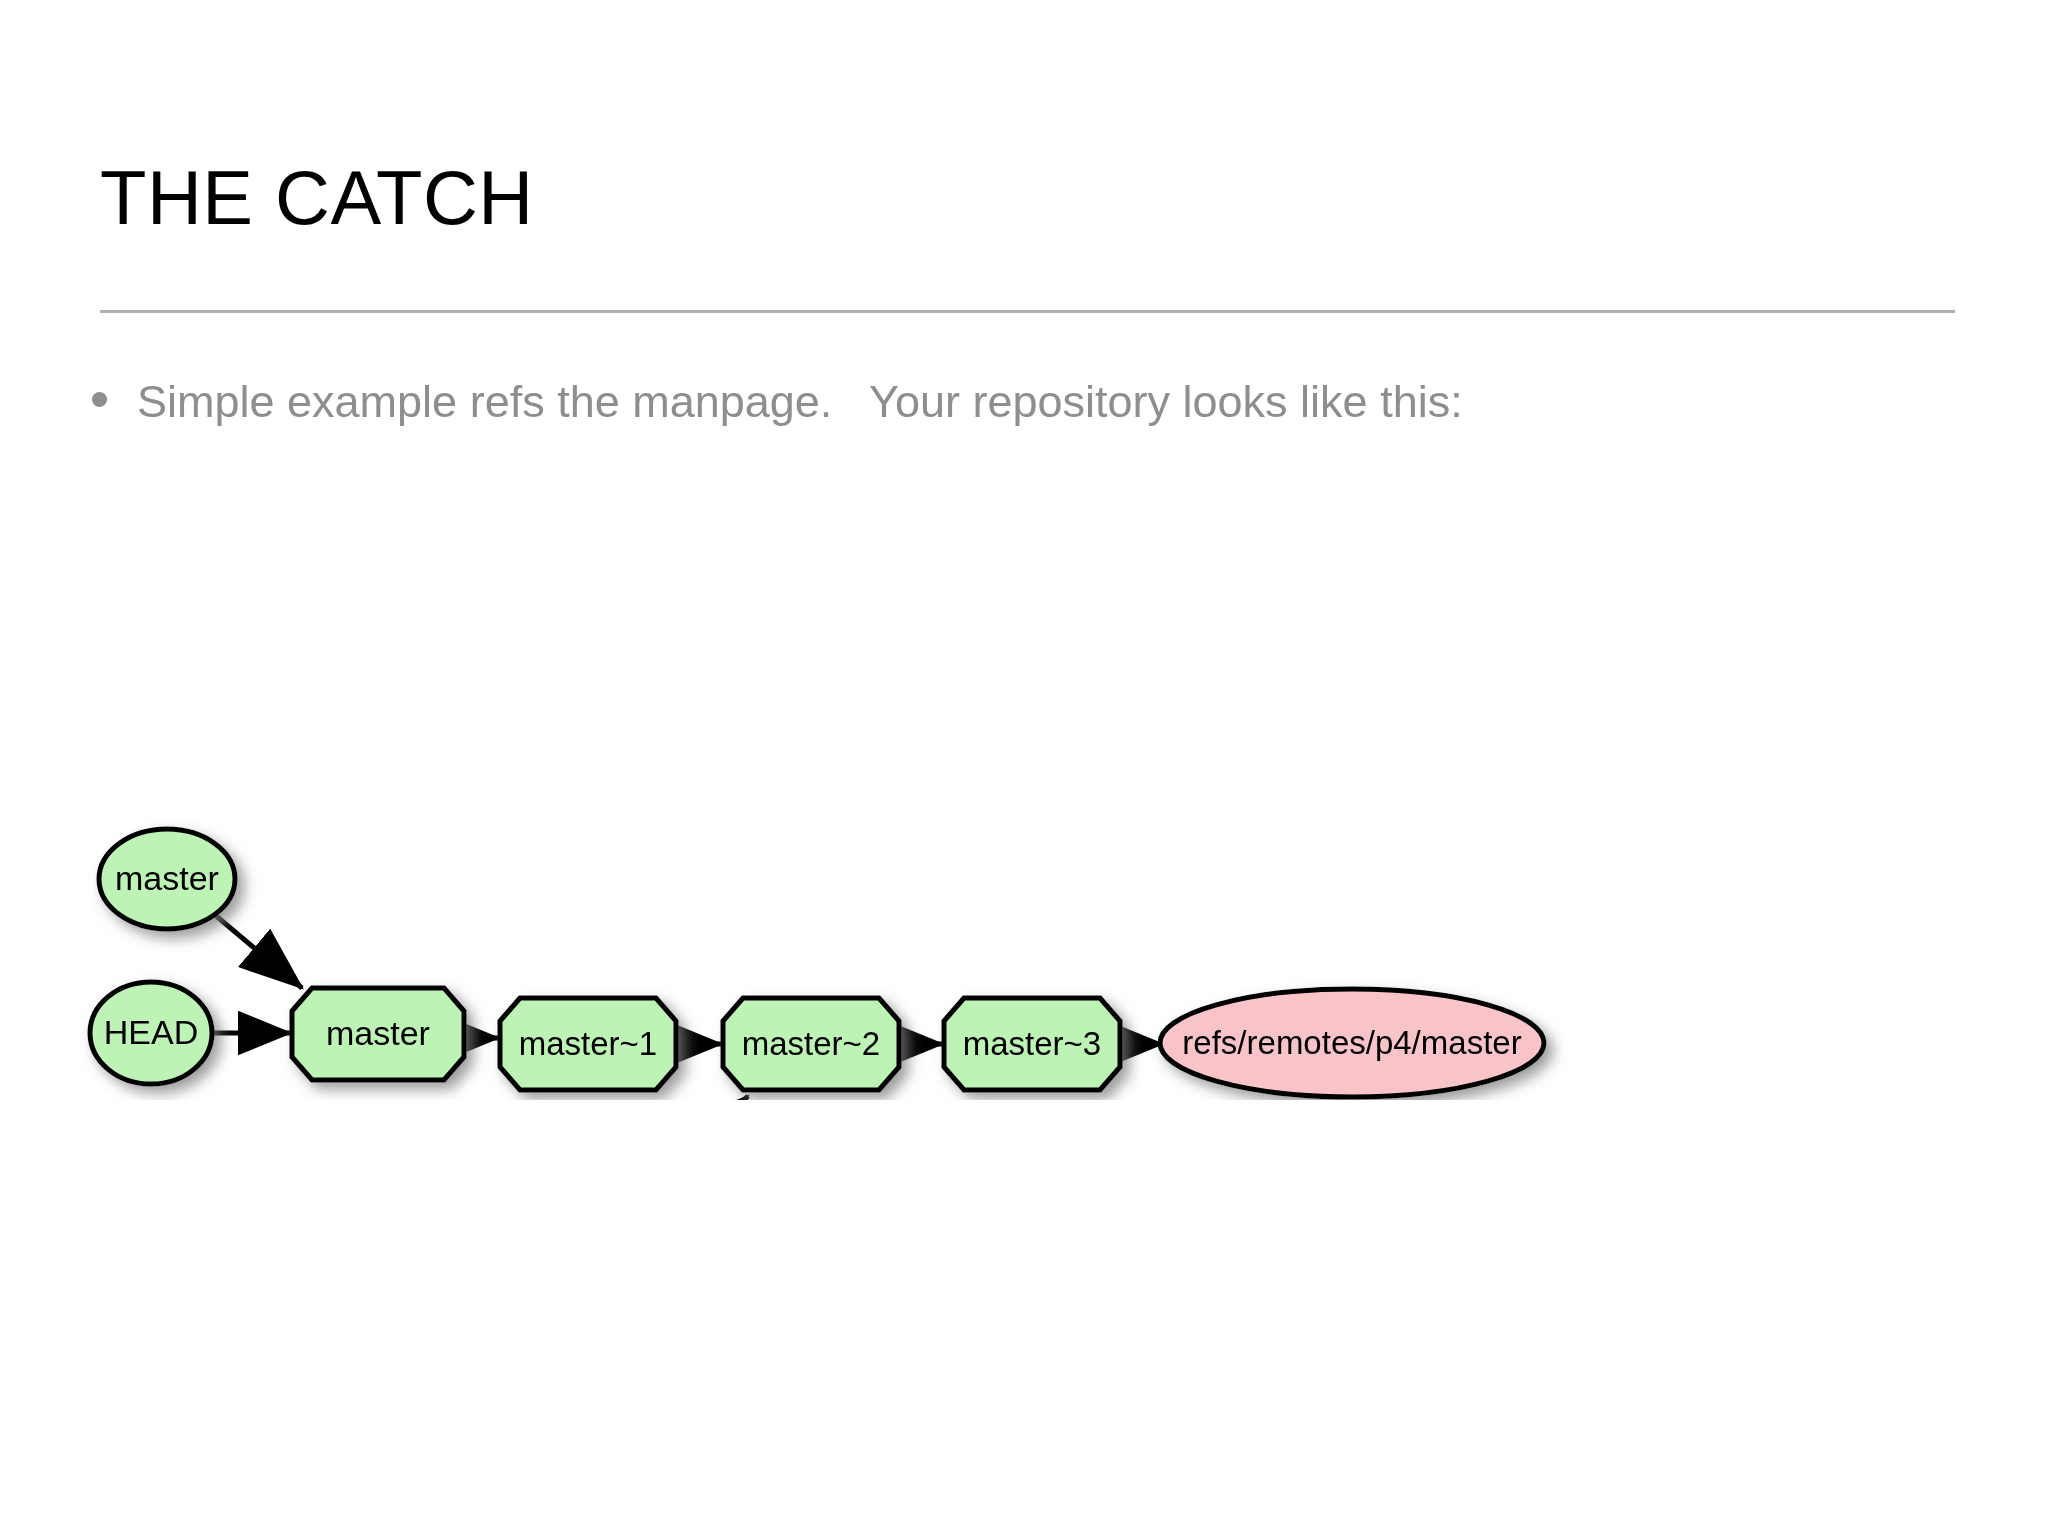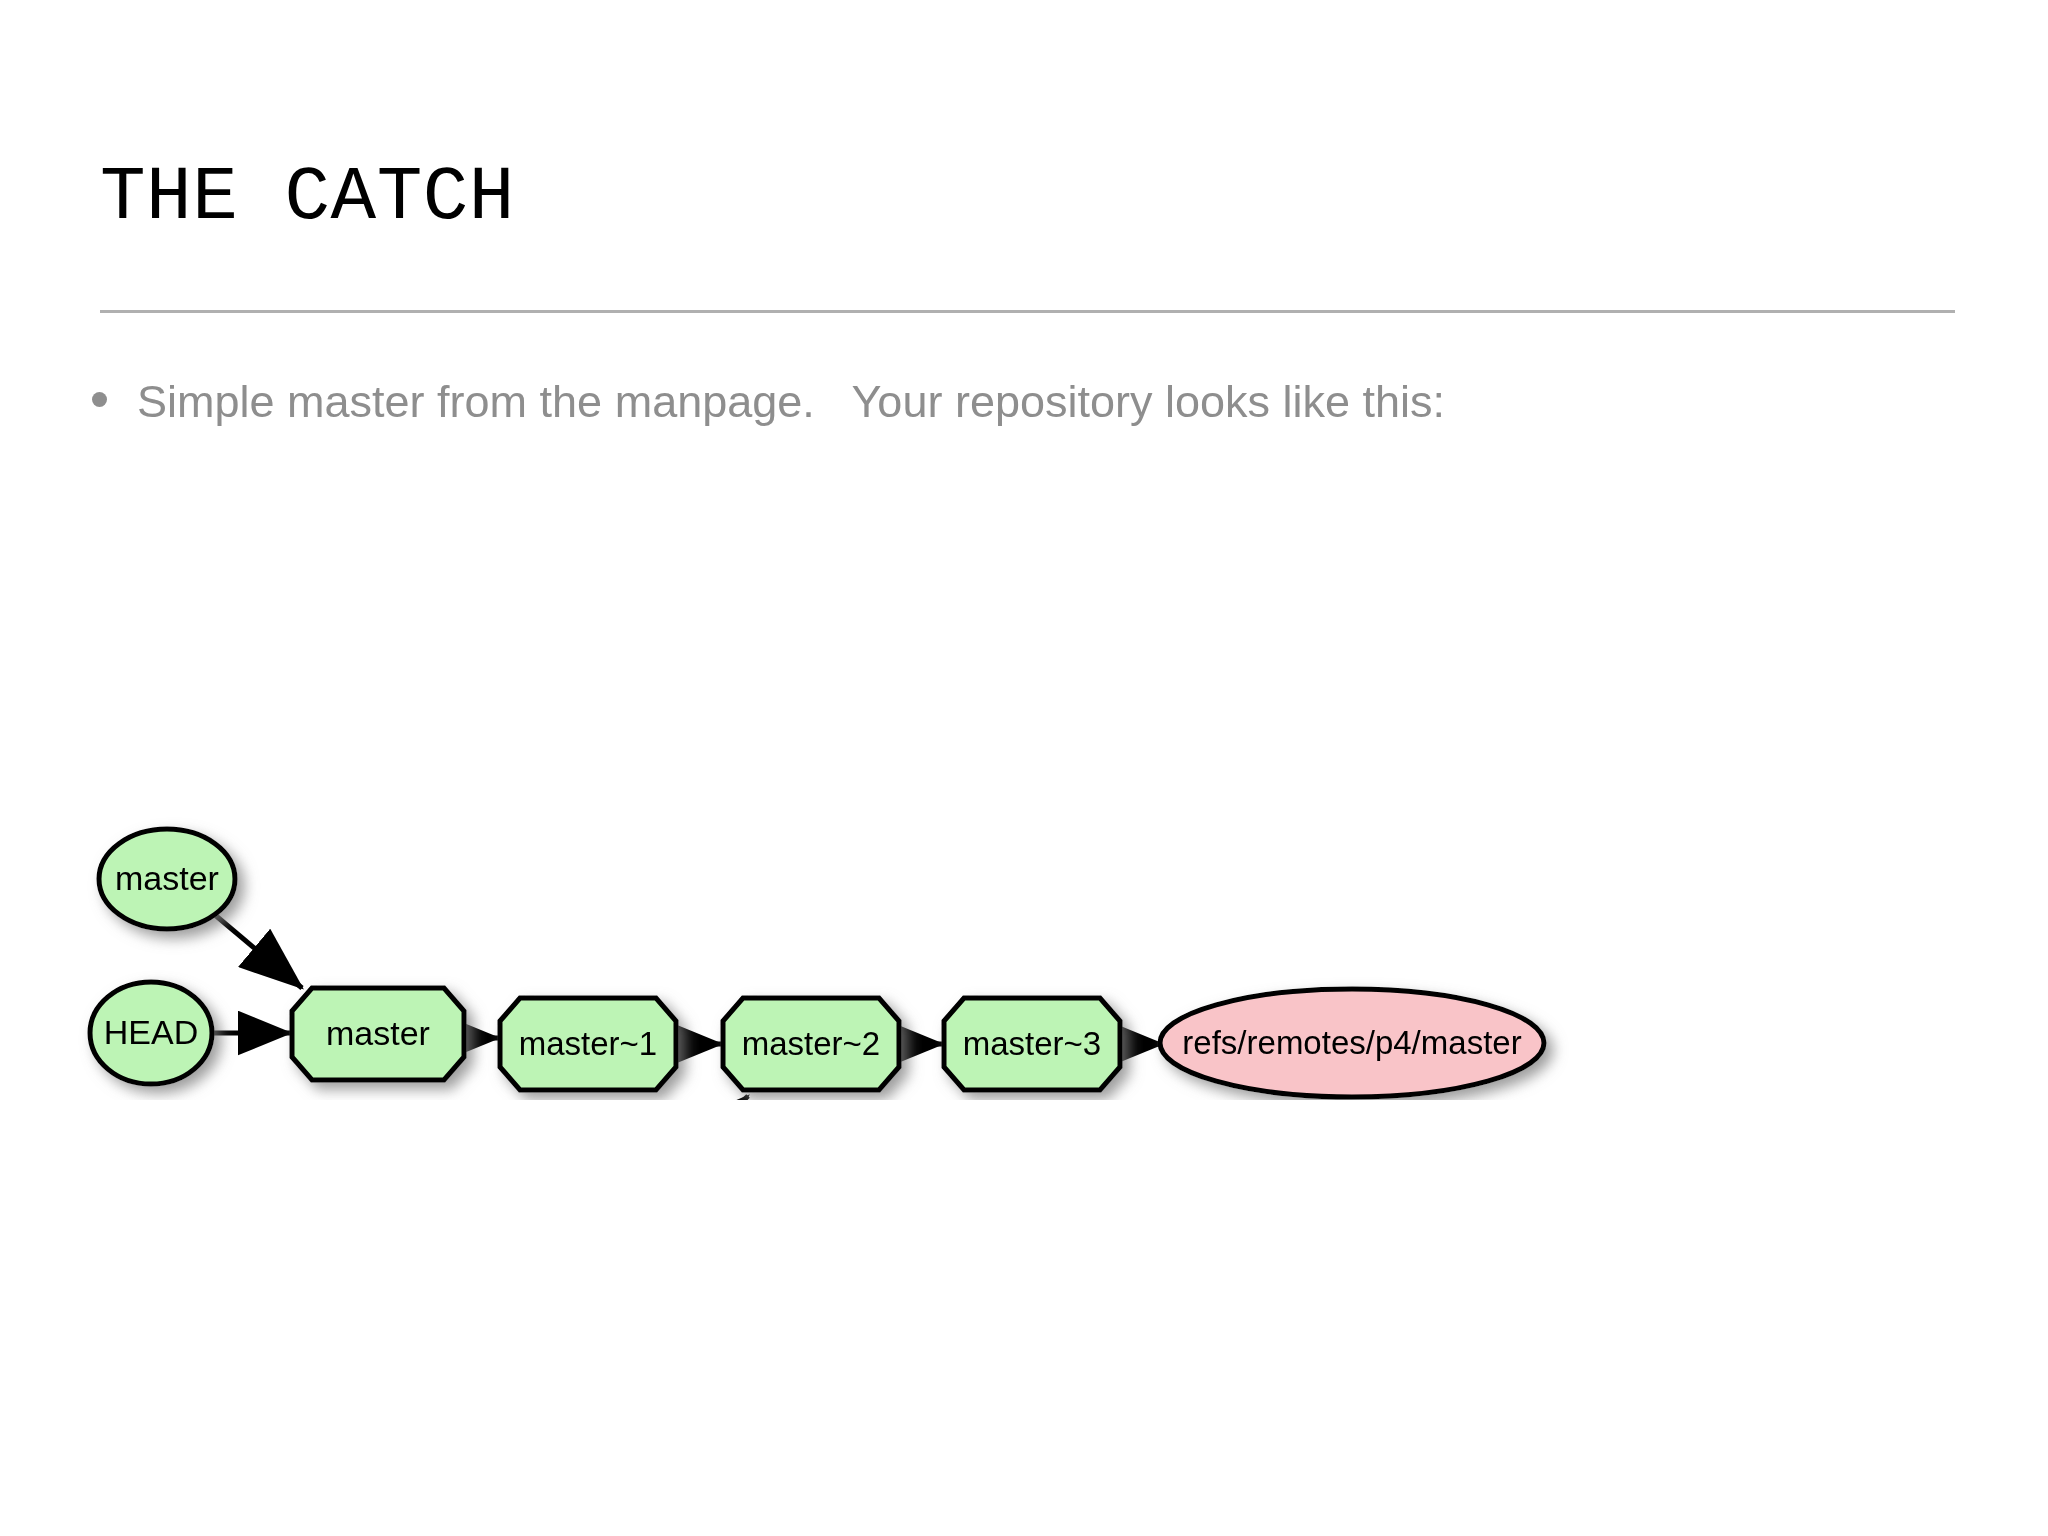--- a/index.html
+++ b/index.html
@@ -16,21 +16,21 @@
   }
   .slide {
     position: absolute;
     inset: 0;
     background: #ffffff;
   }
   .slide-title {
     position: absolute;
     left: 100px;
     top: 160px;
-    font-family: Liberation Mono, monospace;
+    font-family: Liberation Sans, sans-serif;
     font-size: 76px;
     font-weight: 300;
     letter-spacing: 0.5px;
     color: #000000;
     line-height: 1;
     white-space: nowrap;
   }
   .title-rule {
     position: absolute;
     left: 100px;
@@ -94,21 +94,21 @@
 <body>
 
 <div class="slide">
 
   <div class="slide-title">THE CATCH</div>
 
   <div class="title-rule"></div>
 
   <div class="bullet-row">
     <span class="bullet-dot"></span>
-    <span class="bullet-text">Simple master from the manpage.   Your repository looks like this:</span>
+    <span class="bullet-text">Simple example refs the manpage.   Your repository looks like this:</span>
   </div>
 
   <div class="diagram">
     <svg viewBox="0 0 2048 640" xmlns="http://www.w3.org/2000/svg">
       <defs>
         <filter id="dropshadow" x="-40%" y="-40%" width="200%" height="200%">
           <feDropShadow dx="7" dy="7" stdDeviation="7" flood-color="#7d7d7d" flood-opacity="0.75"></feDropShadow>
         </filter>
         <marker id="arrowhead" markerWidth="11" markerHeight="9" refX="10.5" refY="4.5" orient="auto" markerUnits="strokeWidth">
           <path d="M0,0 L11,4.5 L0,9 z" fill="#000000"></path>

